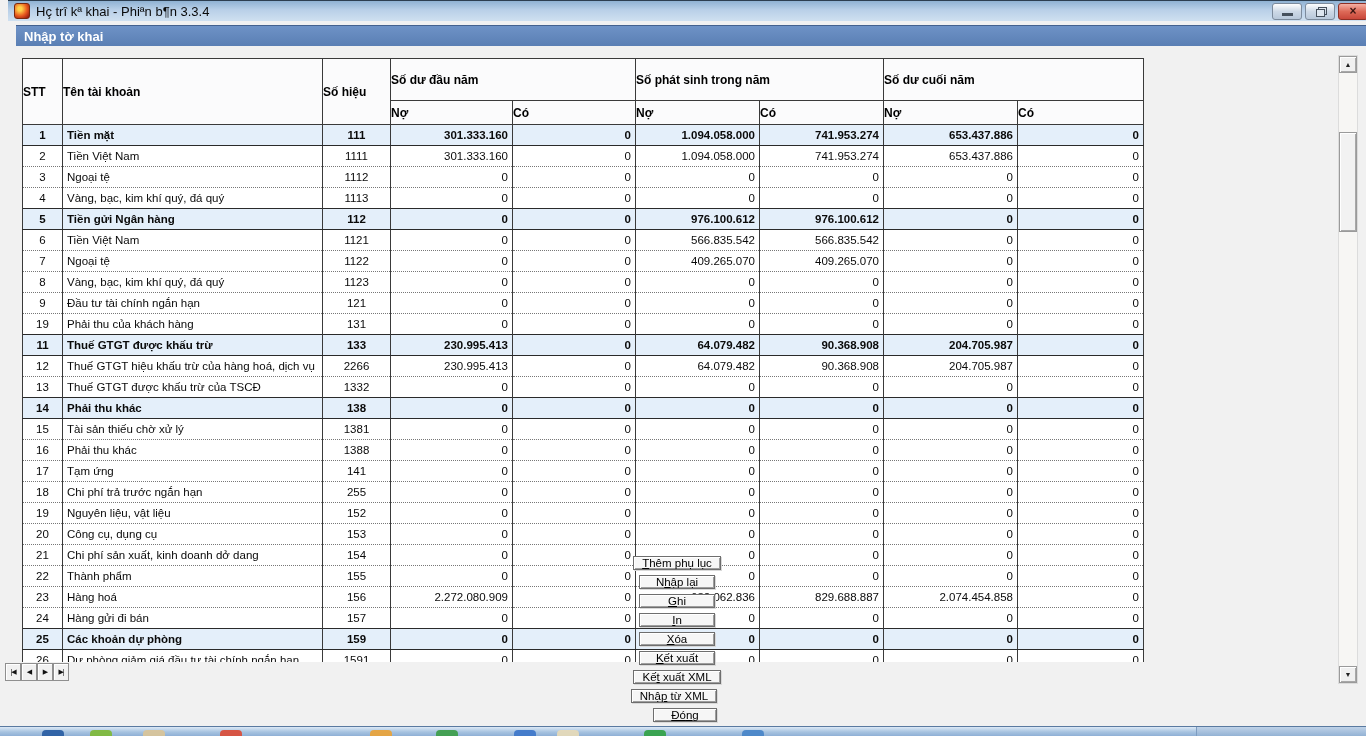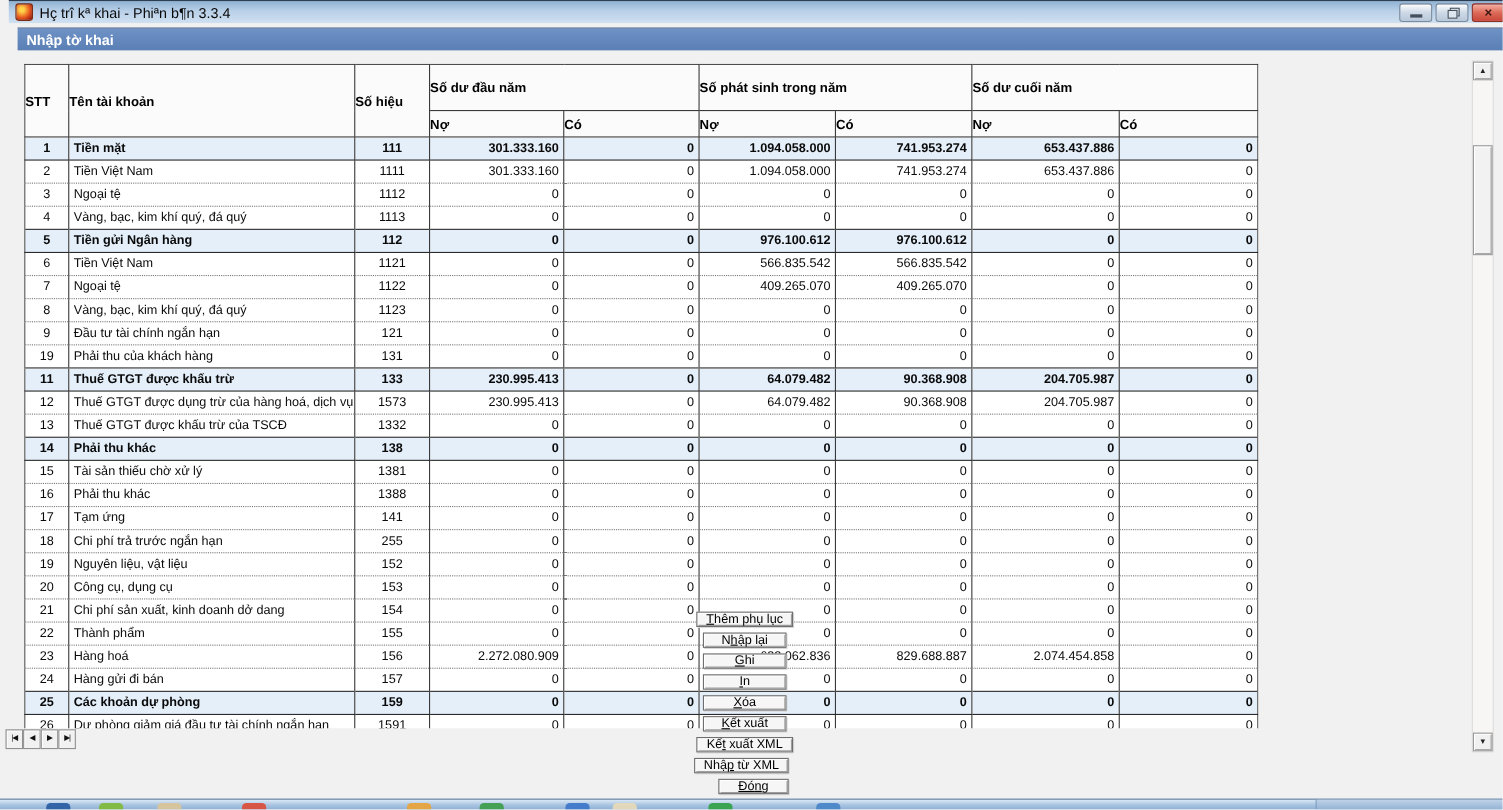--- a/index.html
+++ b/index.html
@@ -268,22 +268,22 @@
               <td class="ctr">133</td>
               <td class="num">230.995.413</td>
               <td class="num">0</td>
               <td class="num">64.079.482</td>
               <td class="num">90.368.908</td>
               <td class="num">204.705.987</td>
               <td class="num">0</td>
             </tr>
             <tr>
               <td class="ctr">12</td>
-              <td class="name">Thuế GTGT được dụng trừ của hàng hoá, dịch vụ</td>
-              <td class="ctr">1573</td>
+              <td class="name">Thuế GTGT hiệu khấu trừ của hàng hoá, dịch vụ</td>
+              <td class="ctr">2266</td>
               <td class="num">230.995.413</td>
               <td class="num">0</td>
               <td class="num">64.079.482</td>
               <td class="num">90.368.908</td>
               <td class="num">204.705.987</td>
               <td class="num">0</td>
             </tr>
             <tr>
               <td class="ctr">13</td>
               <td class="name">Thuế GTGT được khấu trừ của TSCĐ</td>

